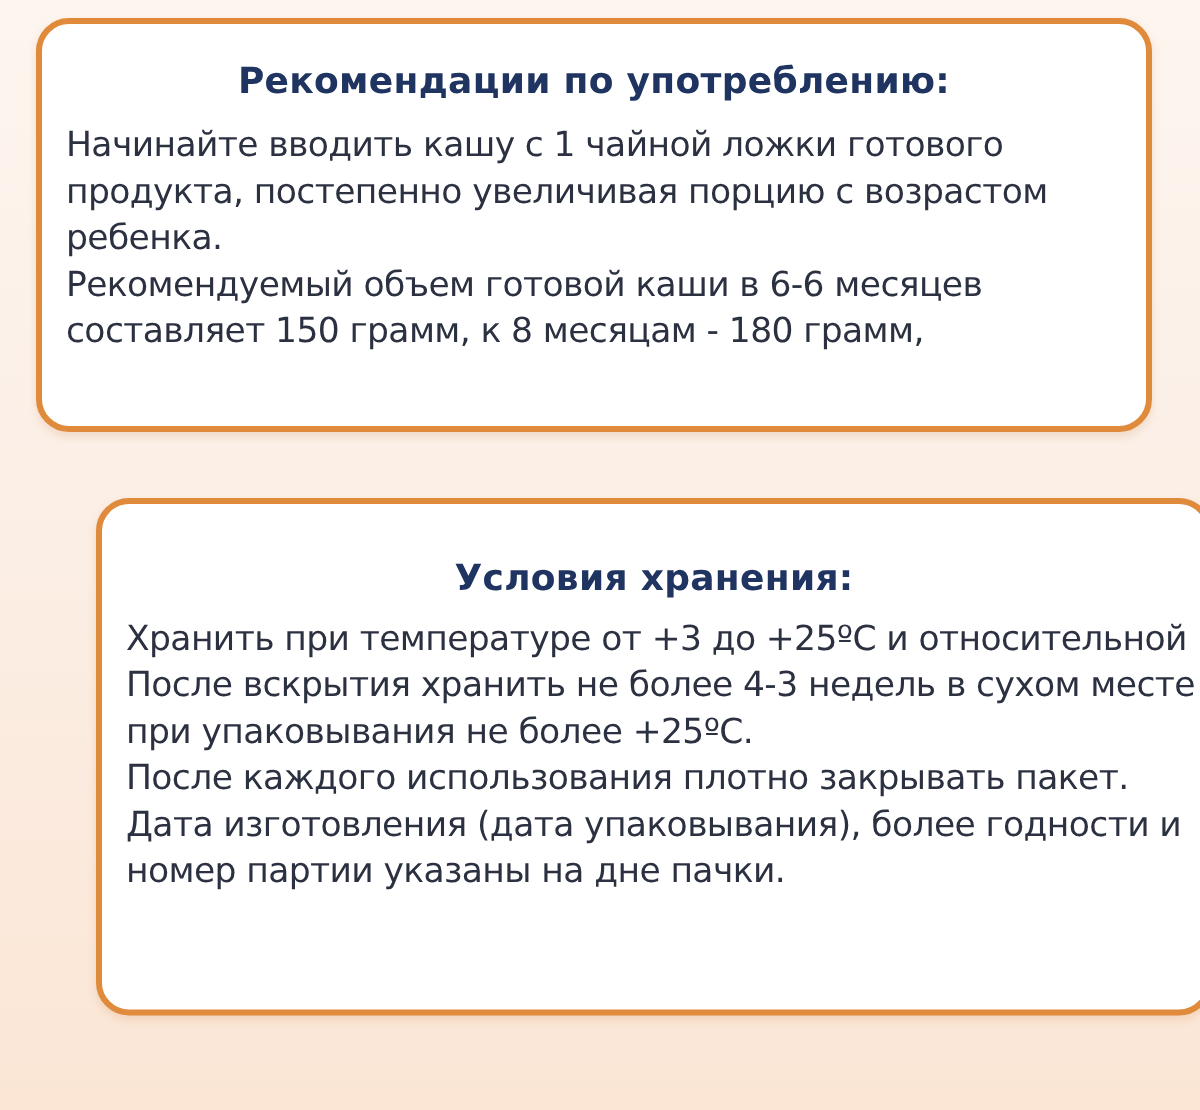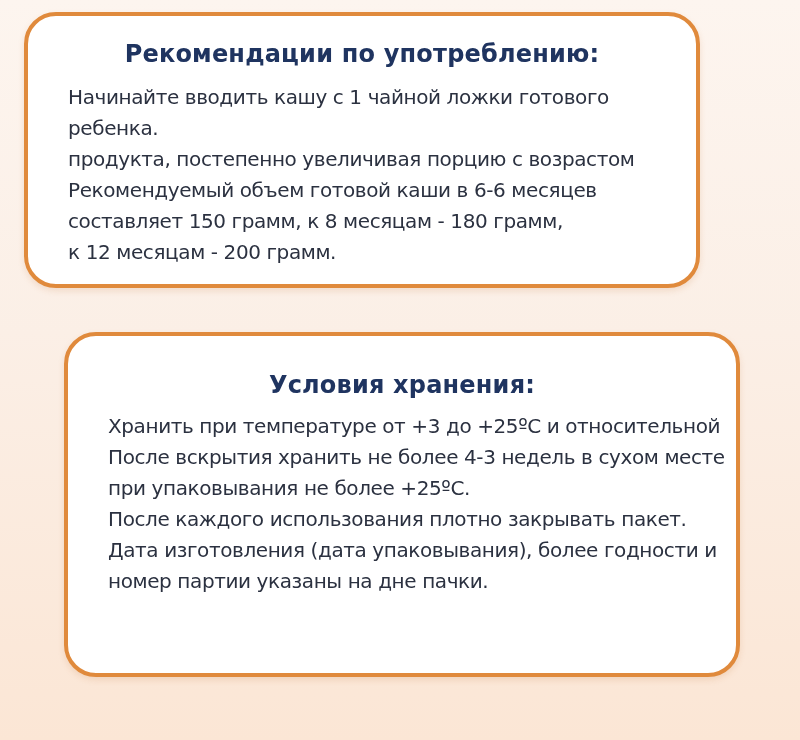--- a/index.html
+++ b/index.html
@@ -10,25 +10,25 @@
       width: 800px;
       height: 740px;
       position: relative;
       overflow: hidden;
       background: linear-gradient(180deg, #fdf5ef 0%, #fbefe6 45%, #fbe6d5 100%);
       font-family: "DejaVu Sans", "Liberation Sans", sans-serif;
     }
     .card {
       position: absolute;
       left: 24px;
-      width: 676px;
+      width: 744px;
       box-sizing: border-box;
       background: #ffffff;
       border: 4px solid #e08a3c;
-      border-radius: 32px;
+      border-radius: 22px;
       box-shadow: 0 3px 6px rgba(200, 120, 60, 0.18);
     }
     .card-usage {
       top: 12px;
       height: 276px;
     }
     .card-storage {
       top: 332px;
       height: 345px;
       margin-left: 40px;
@@ -47,25 +47,25 @@
       height: 46px;
       line-height: 36px;
     }
     .card-storage .card-title {
       padding-top: 31px;
       height: 42px;
       line-height: 36px;
     }
     .card-body {
       margin: 0;
-      padding: 0 0 0 40px;
+      padding: 0 0 0 16px;
       list-style: none;
       color: #2b3140;
       font-family: "DejaVu Sans", sans-serif;
-      font-size: 20px;
+      font-size: 23px;
       line-height: 31px;
       letter-spacing: -0.4px;
     }
     .card-body .line {
       display: block;
       white-space: nowrap;
     }
     .card-usage .card-body {
       padding-top: 0px;
     }
@@ -73,25 +73,24 @@
       padding-top: 2px;
     }
   </style>
 </head>
 <body>
 
 <section class="card card-usage">
   <h2 class="card-title">Рекомендации по употреблению:</h2>
   <p class="card-body">
     <span class="line">Начинайте вводить кашу с 1 чайной ложки готового</span>
+    <span class="line">продукта, постепенно увеличивая порцию с возрастом</span>
     <span class="line">ребенка.</span>
-    <span class="line">продукта, постепенно увеличивая порцию с возрастом</span>
     <span class="line">Рекомендуемый объем готовой каши в 6-6 месяцев</span>
     <span class="line">составляет 150 грамм, к 8 месяцам - 180 грамм,</span>
-    <span class="line">к 12 месяцам - 200 грамм.</span>
   </p>
 </section>
 
 <section class="card card-storage">
   <h2 class="card-title">Условия хранения:</h2>
   <p class="card-body">
     <span class="line">Хранить при температуре от +3 до +25ºС и относительной</span>
     <span class="line">После вскрытия хранить не более 4-3 недель в сухом месте</span>
     <span class="line">при упаковывания не более +25ºС.</span>
     <span class="line">После каждого использования плотно закрывать пакет.</span>

